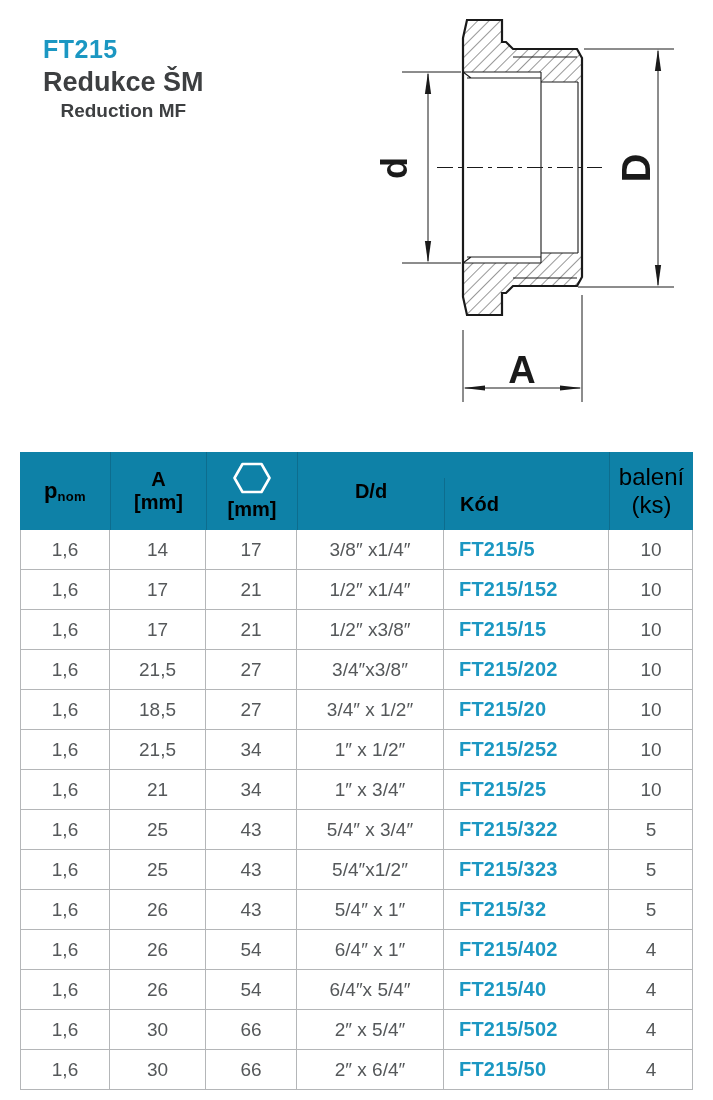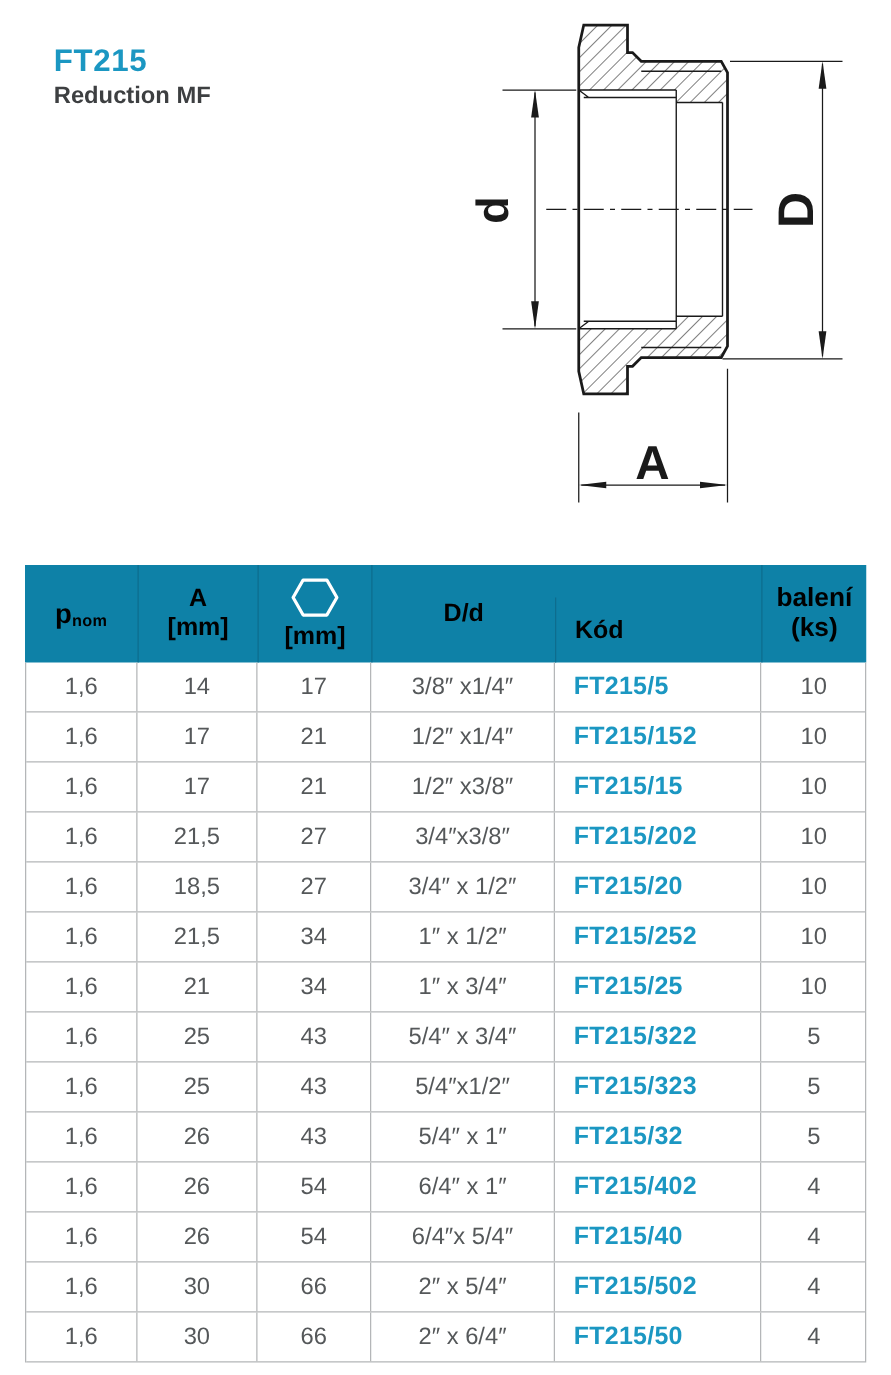--- a/index.html
+++ b/index.html
@@ -14,39 +14,39 @@
   *{margin:0;padding:0;box-sizing:border-box;}
   html,body{background:#ffffff;}
   .page{
     position:relative;width:713px;height:1100px;background:#ffffff;
     font-family:"Liberation Sans",sans-serif;overflow:hidden;
   }
   
   .doc-header{position:absolute;left:43px;top:36px;}
   .doc-code{color:var(--cyan);font-size:25px;font-weight:bold;letter-spacing:.5px;line-height:1.1;}
   .doc-title{color:var(--ink);font-size:27px;font-weight:bold;line-height:1.15;margin-top:3px;}
-  .doc-subtitle{color:var(--ink);font-size:19px;font-weight:bold;line-height:1.2;margin-top:2px;}
+  .doc-subtitle{color:var(--ink);font-size:19px;font-weight:bold;line-height:1.2;margin-top:2px;text-align:center;}
   
   .drawing{position:absolute;left:0;top:0;width:713px;height:420px;}
   .drawing .thick{stroke:var(--draw);stroke-width:2.2;fill:none;stroke-linejoin:miter;}
   .drawing .thin{stroke:var(--draw);stroke-width:1.1;fill:none;}
   .drawing .dimline{stroke:var(--draw);stroke-width:1;fill:none;}
   .drawing .arrow{fill:var(--draw);stroke:none;}
   .drawing .dimlabel{font-family:"Liberation Sans",sans-serif;font-weight:600;fill:var(--draw);}
   
   .table{position:absolute;left:20px;top:452px;width:673px;}
   .thead{
     display:grid;grid-template-columns:90px 96px 91px 147px 165px 84px;
     height:78px;background:var(--teal);color:#000000;
   }
   .th{display:flex;flex-direction:column;align-items:center;justify-content:center;
       font-size:20px;font-weight:bold;line-height:1.15;}
   .th + .th{border-left:1px solid var(--teal-line);}
   .th.left{align-items:flex-start;padding-left:15px;margin-top:26px;}
-  .th .sub-label{font-weight:bold;font-size:21px;}
+  .th .sub-label{font-weight:normal;font-size:24px;}
   .pnom-wrap{font-size:22px;font-weight:bold;}
   .pnom-wrap sub{font-size:13px;font-weight:bold;vertical-align:baseline;position:relative;top:3px;letter-spacing:.3px;}
   .hex-svg{display:block;margin-bottom:3px;}
   .tbody{border-left:1px solid var(--grid);border-right:1px solid var(--grid);text-align:right;}
   .trow{
     display:grid;grid-template-columns:89px 96px 91px 147px 165px 84px;
     height:40px;border-bottom:1px solid var(--grid);
   }
   .cell{display:flex;align-items:center;justify-content:center;
         font-size:19px;color:var(--body);border-right:1px solid var(--grid);}
@@ -54,20 +54,21 @@
   .cell.code{justify-content:flex-start;padding-left:15px;
              color:var(--cyan);font-weight:bold;font-size:20px;letter-spacing:.2px;}
 </style>
 </head>
 <body>
 
 <div class="page">
 
   <div class="doc-header">
     <div class="doc-code">FT215</div>
+    <div class="doc-title">Redukce ŠM</div>
     <div class="doc-subtitle">Reduction MF</div>
   </div>
 
   <svg class="drawing" viewBox="0 0 713 420" xmlns="http://www.w3.org/2000/svg">
     <defs>
       <pattern id="hatch" width="8" height="8" patternUnits="userSpaceOnUse" patternTransform="rotate(45)">
         <line x1="0" y1="0" x2="0" y2="8" stroke="#1a1a1a" stroke-width="0.9"></line>
       </pattern>
     </defs>
 

